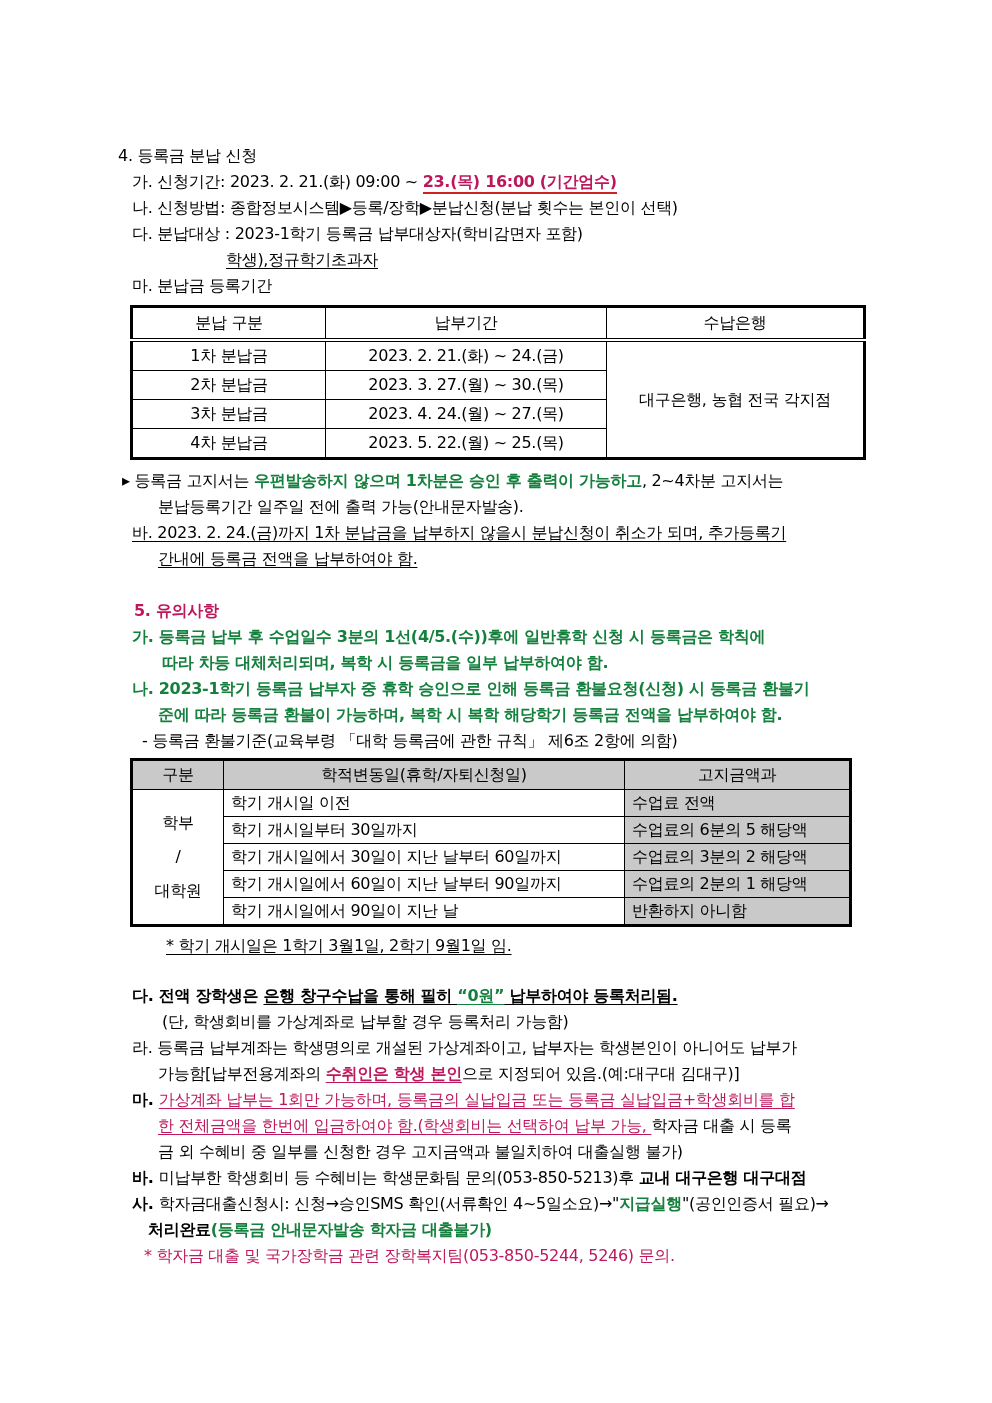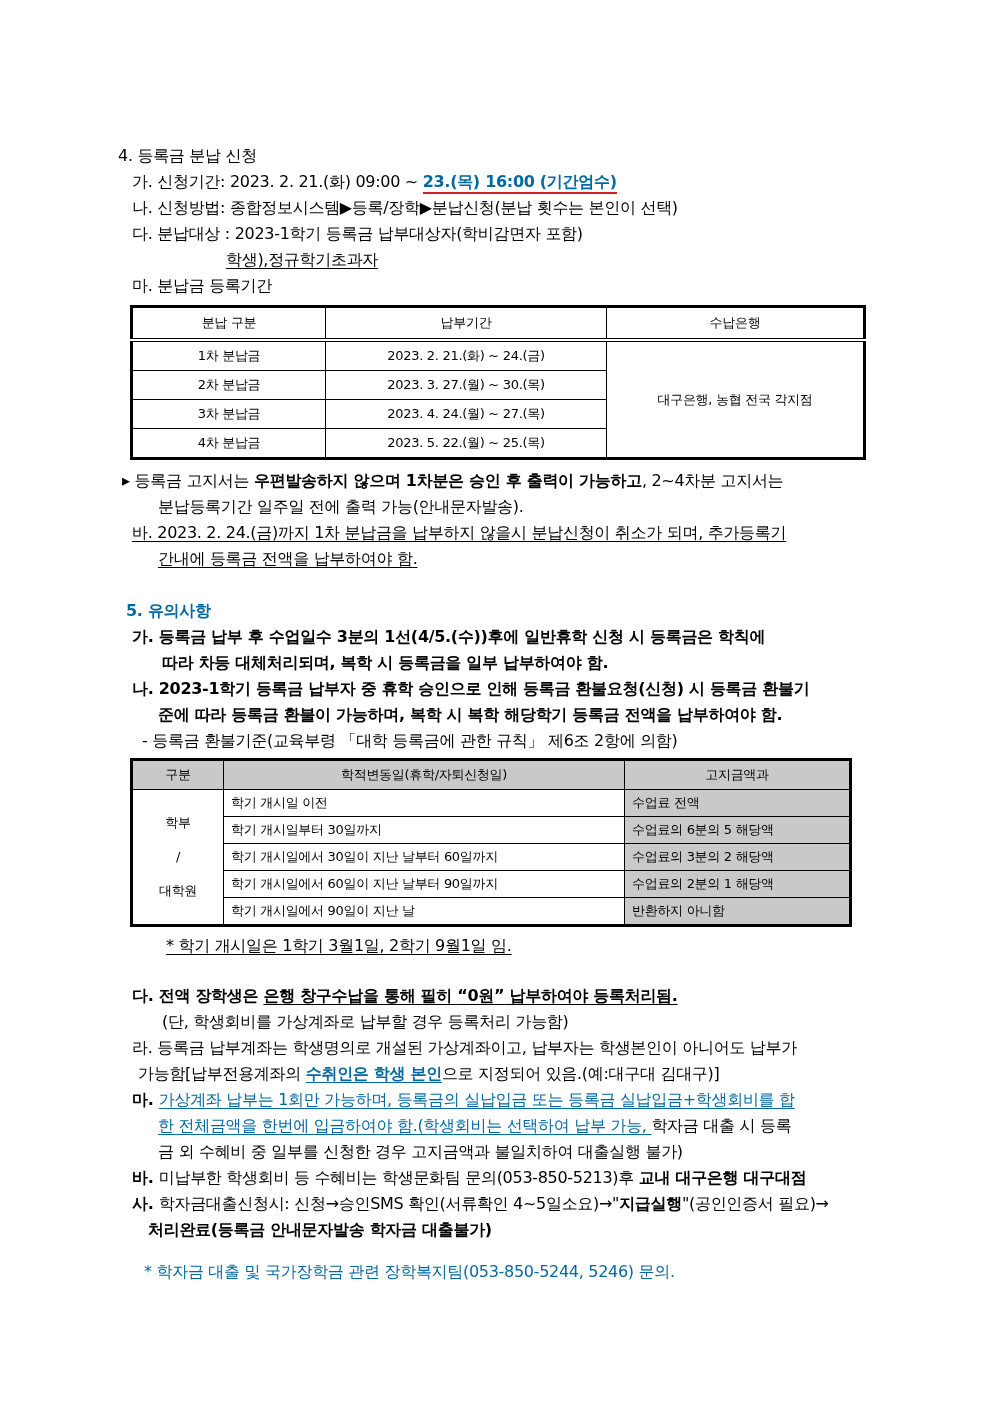--- a/index.html
+++ b/index.html
@@ -9,25 +9,25 @@
     -webkit-font-smoothing:none;
   }
   #doc{
     box-sizing:border-box;width:992px;
     padding:143px 20px 0 118px;
     font-size:16px;line-height:26px;letter-spacing:-0.3px;
   }
   .line{white-space:nowrap;}
   .seg{}
   .b{font-weight:bold;}
-  .red{color:#000000;}
-  .blue{color:#0369a1;}
+  .red{color:#15803d;}
+  .blue{color:#be185d;}
   .u{text-decoration:underline;text-underline-offset:3px;text-decoration-thickness:1px;}
   .u-red{border-bottom:2px solid #cc2222;padding-bottom:1px;}
-  table{border-collapse:collapse;table-layout:fixed;font-size:13px;}
+  table{border-collapse:collapse;table-layout:fixed;font-size:16px;}
   th,td{border:1px solid #000;font-weight:normal;overflow:hidden;}
   .t1{width:722px;border:3px solid #000;margin:6px 0 8px 12px;}
   .t1 th{height:28px;border-bottom:4px double #000;text-align:center;}
   .t1 td{height:26px;text-align:center;}
   .t2{width:708px;border:3px solid #000;margin:4px 0 6px 12px;}
   .t2 th{height:26px;background:#c9c9c9;text-align:center;}
   .t2 td{height:25px;padding:0 7px;}
   .t2 td.group{text-align:center;padding:0;vertical-align:middle;}
   .t2 td.group div{line-height:20px;}
   .t2 td.group div + div{margin-top:14px;}
@@ -70,21 +70,21 @@
           <td>4차 분납금</td>
           <td>2023. 5. 22.(월) ~ 25.(목)</td>
         </tr>
       </tbody>
     </table>
     <div class="line" style="margin-left: 4px;"><span class="seg">▸ </span><span class="seg">등록금 고지서는 </span><span class="seg red b">우편발송하지 않으며 1차분은 승인 후 출력이 가능하고</span><span class="seg">, 2~4차분 고지서는</span></div>
     <div class="line" style="margin-left: 40px;"><span class="seg">분납등록기간 일주일 전에 출력 가능(안내문자발송).</span></div>
     <div class="line" style="margin-left: 14px;"><span class="seg u">바. 2023. 2. 24.(금)까지 1차 분납금을 납부하지 않을시 분납신청이 취소가 되며, 추가등록기</span></div>
     <div class="line" style="margin-left: 40px;"><span class="seg u">간내에 등록금 전액을 납부하여야 함.</span></div>
     <div style="height: 26px;"></div>
-    <div class="line" style="margin-left: 8px;"><span class="seg blue b">5. 유의사항</span></div>
+    <div class="line" style="margin-left: 16px;"><span class="seg blue b">5. 유의사항</span></div>
     <div class="line" style="margin-left: 14px;"><span class="seg red b">가. 등록금 납부 후 수업일수 3분의 1선(4/5.(수))후에 일반휴학 신청 시 등록금은 학칙에</span></div>
     <div class="line" style="margin-left: 44px;"><span class="seg red b">따라 차등 대체처리되며, 복학 시 등록금을 일부 납부하여야 함.</span></div>
     <div class="line" style="margin-left: 14px;"><span class="seg red b">나. 2023-1학기 등록금 납부자 중 휴학 승인으로 인해 등록금 환불요청(신청) 시 등록금 환불기</span></div>
     <div class="line" style="margin-left: 40px;"><span class="seg red b">준에 따라 등록금 환불이 가능하며, 복학 시 복학 해당학기 등록금 전액을 납부하여야 함.</span></div>
     <div class="line" style="margin-left: 24px;"><span class="seg">- 등록금 환불기준(교육부령 「대학 등록금에 관한 규칙」 제6조 2항에 의함)</span></div>
     <table class="t2">
       <thead>
         <tr>
           <th style="width: 88px;">구분</th>
           <th style="width: 398px;">학적변동일(휴학/자퇴신청일)</th>
@@ -117,21 +117,21 @@
           <td class="desc">학기 개시일에서 90일이 지난 날</td>
           <td class="amount">반환하지 아니함</td>
         </tr>
       </tbody>
     </table>
     <div class="line" style="margin-left: 48px;"><span class="seg u">* 학기 개시일은 1학기 3월1일, 2학기 9월1일 임.</span></div>
     <div style="height: 24px;"></div>
     <div class="line" style="margin-left: 14px;"><span class="seg b">다. 전액 장학생은 </span><span class="seg b u">은행 창구수납을 통해 필히 </span><span class="seg red b u">“0원”</span><span class="seg b u"> 납부하여야 등록처리됨.</span></div>
     <div class="line" style="margin-left: 44px;"><span class="seg">(단, 학생회비를 가상계좌로 납부할 경우 등록처리 가능함)</span></div>
     <div class="line" style="margin-left: 14px;"><span class="seg">라. 등록금 납부계좌는 학생명의로 개설된 가상계좌이고, 납부자는 학생본인이 아니어도 납부가</span></div>
-    <div class="line" style="margin-left: 20px;"><span class="seg">가능함[납부전용계좌의 </span><span class="seg blue b u">수취인은 학생 본인</span><span class="seg">으로 지정되어 있음.(예:대구대 김대구)]</span></div>
+    <div class="line" style="margin-left: 40px;"><span class="seg">가능함[납부전용계좌의 </span><span class="seg blue b u">수취인은 학생 본인</span><span class="seg">으로 지정되어 있음.(예:대구대 김대구)]</span></div>
     <div class="line" style="margin-left: 14px;"><span class="seg b">마. </span><span class="seg blue u">가상계좌 납부는 1회만 가능하며, 등록금의 실납입금 또는 등록금 실납입금+학생회비를 합</span></div>
     <div class="line" style="margin-left: 40px;"><span class="seg blue u">한 전체금액을 한번에 입금하여야 함.(학생회비는 선택하여 납부 가능, </span><span class="seg">학자금 대출 시 등록</span></div>
     <div class="line" style="margin-left: 40px;"><span class="seg">금 외 수혜비 중 일부를 신청한 경우 고지금액과 불일치하여 대출실행 불가)</span></div>
     <div class="line" style="margin-left: 14px;"><span class="seg b">바. </span><span class="seg">미납부한 학생회비 등 수혜비는 학생문화팀 문의(053-850-5213)후 </span><span class="seg b">교내 대구은행 대구대점</span></div>
     <div class="line" style="margin-left: 14px;"><span class="seg b">사. </span><span class="seg">학자금대출신청시: 신청→승인SMS 확인(서류확인 4~5일소요)→"</span><span class="seg red b">지급실행</span><span class="seg">"(공인인증서 필요)→</span></div>
     <div class="line" style="margin-left: 30px;"><span class="seg b">처리완료</span><span class="seg red b">(등록금 안내문자발송 학자금 대출불가)</span></div>
-    <div class="line" style="margin-left: 26px; margin-top: 16px;"><span class="seg blue">* 학자금 대출 및 국가장학금 관련 장학복지팀(053-850-5244, 5246) 문의.</span></div>
+    <div class="line" style="margin-left: 26px;"><span class="seg blue">* 학자금 대출 및 국가장학금 관련 장학복지팀(053-850-5244, 5246) 문의.</span></div>
   </div>
 
 </body></html>

